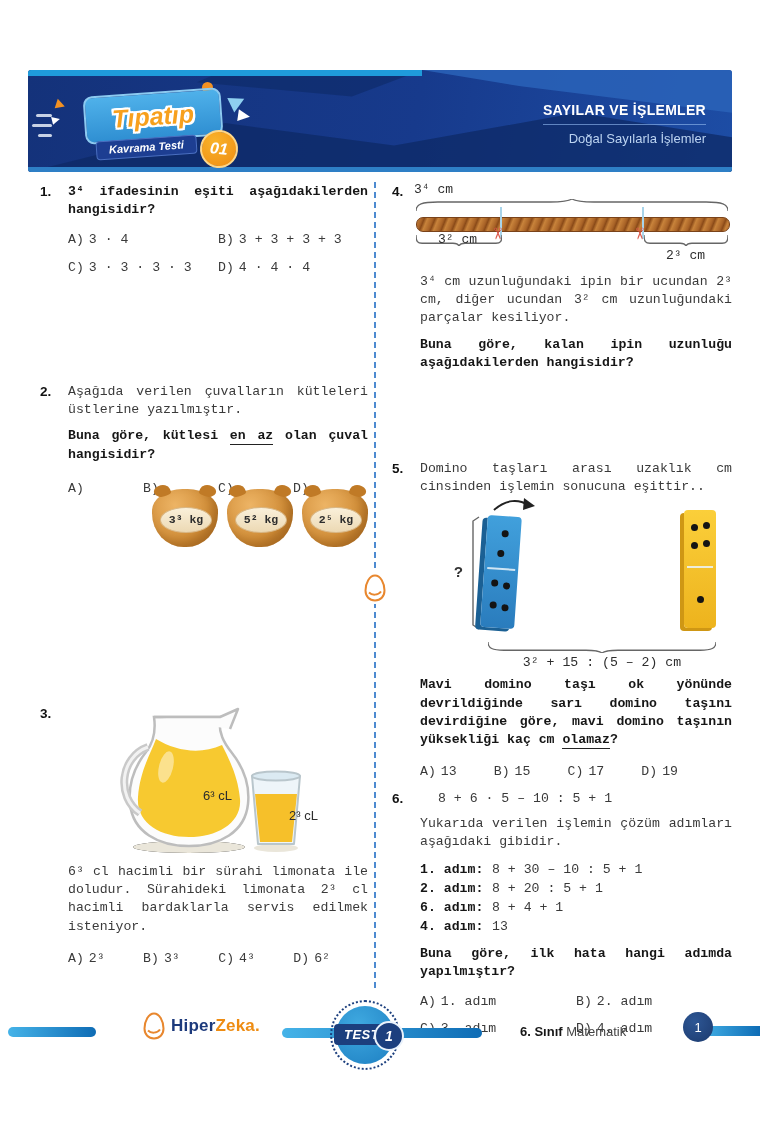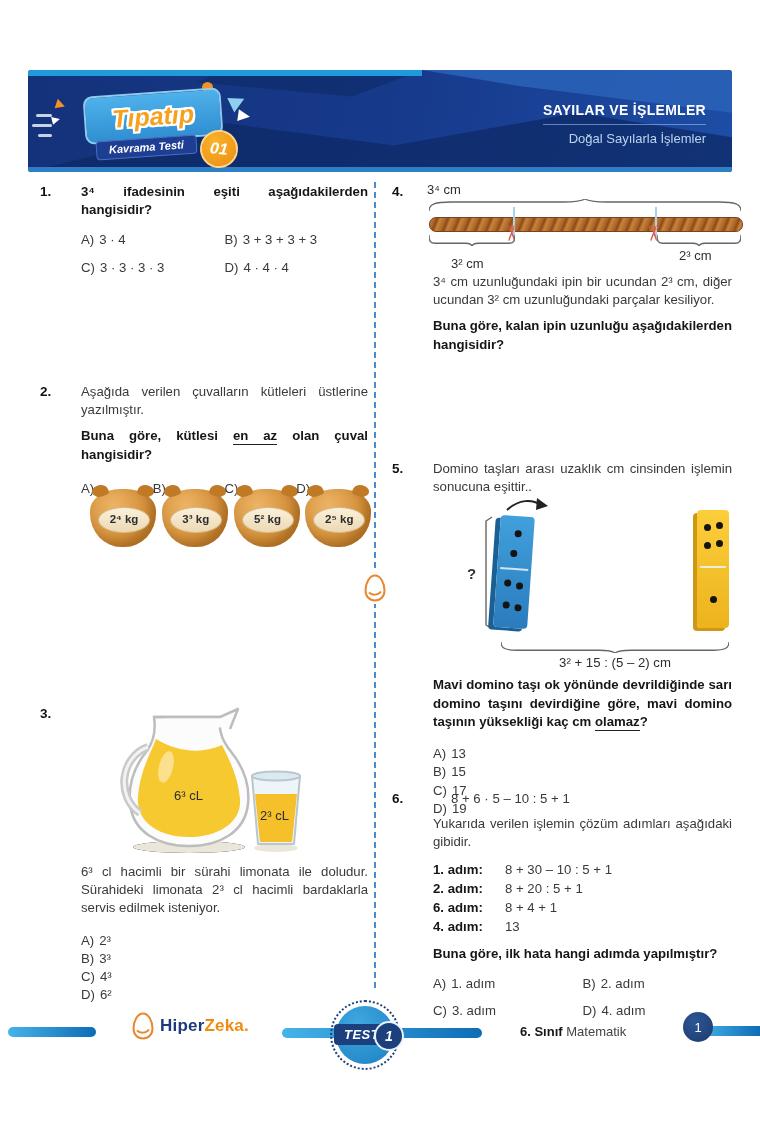--- a/index.html
+++ b/index.html
@@ -28,39 +28,39 @@
   .logo .tri-w{left:-10px;top:30px;border-left:8px solid #fff;border-top:4px solid transparent;border-bottom:4px solid transparent;transform:rotate(-14deg);}
   .logo .tri-b{left:168px;top:8px;border-left:15px solid #8fd0f0;border-top:8px solid transparent;border-bottom:8px solid transparent;transform:rotate(-26deg);}
   .logo .tri-w2{left:176px;top:24px;border-left:12px solid #fff;border-top:6px solid transparent;border-bottom:6px solid transparent;transform:rotate(8deg);}
   .dashline{position:absolute;height:3px;border-radius:2px;background:#e8eef8;opacity:.85;}
   
   .vdivider{position:absolute;left:374px;top:182px;height:806px;border-left:2px dashed #4d8ad0;}
   .divider-egg{position:absolute;left:362px;top:572px;width:26px;height:32px;background:#fff;display:flex;align-items:center;justify-content:center;}
   
   .q{position:absolute;font-size:13.2px;line-height:1.38;}
   .qnum{position:absolute;left:0;top:0;font-weight:bold;color:#111;font-size:13.5px;}
-  .qbody{margin-left:41px;}
+  .qbody{margin-left:28px;font-family:Liberation Mono, monospace;}
   .para{text-align:justify;color:#3a3a3a;}
   .qbold{font-weight:bold;color:#161616;margin-top:8px;text-align:justify;}
   .ul{border-bottom:1.6px solid #222;padding-bottom:1px;}
   .opts2{display:grid;grid-template-columns:1fr 1fr;row-gap:9px;margin-top:12px;color:#3a3a3a;}
-  .optsrow{display:flex;justify-content:space-between;margin-top:14px;color:#3a3a3a;flex-direction:column;}
+  .optsrow{display:flex;justify-content:space-between;margin-top:14px;color:#3a3a3a;}
   .opt .l{margin-right:5px;}
   
   .sackrow{display:flex;margin-top:16px;}
   .sackitem{position:relative;width:77px;height:74px;}
   .sackletter{position:absolute;left:0;top:0;color:#3a3a3a;}
   .sack{position:absolute;left:9px;top:9px;width:66px;height:58px;background:radial-gradient(circle at 35% 28%,#edb465,#d08c36 62%,#b36f22);border-radius:46% 46% 48% 48% / 38% 38% 58% 58%;box-shadow:inset -6px -6px 10px rgba(120,70,15,.35);}
   .sack:before,.sack:after{content:"";position:absolute;top:-4px;width:16px;height:12px;background:#c07a26;border-radius:40% 60% 20% 60%;}
   .sack:before{left:2px;transform:rotate(-24deg);}
   .sack:after{right:2px;transform:rotate(24deg);border-radius:60% 40% 60% 20%;}
   .sacklabel{position:absolute;left:8px;top:18px;width:50px;height:24px;background:linear-gradient(#faf0da,#ecd9b4);border:1px solid #d9b887;border-radius:50%;display:flex;align-items:center;justify-content:center;font-size:11.5px;font-weight:bold;color:#2d2d2d;}
   
   .pitcherwrap{position:relative;height:152px;margin-left:28px;}
-  .overlabel{position:absolute;font-size:13px;color:#2d2d2d;}
+  .overlabel{position:absolute;font-size:13px;color:#2d2d2d;margin-left:29px;}
   
   .ropewrap{position:relative;height:84px;margin-left:-6px;width:318px;}
   .rope{position:absolute;left:2px;top:34px;width:312px;height:13px;border:1px solid #7a431a;border-radius:7px;background:repeating-linear-gradient(112deg,#c8833b 0px,#a96327 5px,#8a4a18 7px,#c8833b 10px);}
   .cutline{position:absolute;top:24px;width:2px;height:32px;background:#a8d4ea;}
   .scissors{position:absolute;top:40px;font-size:21px;color:#dd5a4c;transform:rotate(90deg);line-height:1;}
   .bracesvg{position:absolute;}
   .ropelbl{position:absolute;font-size:13px;color:#2d2d2d;}
   
   .domwrap{position:relative;height:172px;margin-left:28px;width:312px;}
   .domino{position:absolute;border-radius:4px;}
@@ -70,21 +70,21 @@
   .pip{position:absolute;width:7px;height:7px;border-radius:50%;background:#141414;}
   .qmark{position:absolute;left:6px;top:68px;font-size:15px;font-weight:bold;color:#333;}
   .dombrace{position:absolute;left:40px;top:146px;width:228px;height:11px;}
   .domlabel{position:absolute;left:30px;top:158px;width:248px;text-align:center;font-size:13.2px;color:#2d2d2d;}
   
   .expr{margin-left:18px;color:#3a3a3a;}
   .steps{display:grid;grid-template-columns:72px auto;row-gap:1px;margin-top:9px;color:#3a3a3a;}
   .steps .sl{font-weight:bold;color:#161616;}
   
   .fbar{position:absolute;height:10px;border-radius:6px;background:linear-gradient(90deg,#45b3e8,#0e6cb5);}
-  .hz{position:absolute;left:132px;top:1012px;display:flex;align-items:center;gap:6px;}
+  .hz{position:absolute;left:143px;top:1012px;display:flex;align-items:center;gap:6px;}
   .hz .t{font-size:17px;font-weight:bold;letter-spacing:.2px;}
   .hz .hip{color:#1d3a7c;} .hz .zek{color:#ee8c12;}
   .badgewrap{position:absolute;left:332px;top:1002px;width:66px;height:66px;}
   .badgecircle{position:absolute;left:4px;top:4px;width:58px;height:58px;border-radius:50%;background:radial-gradient(circle at 38% 32%,#3fa9e0,#1d7fc2);}
   .badgering{position:absolute;left:-2px;top:-2px;width:66px;height:66px;border-radius:50%;border:2px dotted #1c3f7e;}
   .testpill{position:absolute;left:2px;top:22px;background:#1c3f7e;color:#fff;font-size:13px;font-weight:bold;font-style:italic;padding:3px 10px;border-radius:4px;letter-spacing:.5px;}
   .testnum{position:absolute;left:42px;top:19px;width:26px;height:26px;border-radius:50%;background:#1c3f7e;border:2px solid #eaf2fb;color:#fff;font-size:14px;font-weight:bold;font-style:italic;display:flex;align-items:center;justify-content:center;}
   .course{position:absolute;left:520px;top:1024px;font-size:13px;color:#444;}
   .course b{color:#161616;}
   .pagecircle{position:absolute;left:683px;top:1012px;width:30px;height:30px;border-radius:50%;background:radial-gradient(circle at 38% 32%,#2d5694,#1c3a6e);color:#fff;font-size:13px;display:flex;align-items:center;justify-content:center;}
@@ -146,23 +146,20 @@
   </div>
 
   <div class="q" style="left:40px;top:383px;width:328px;">
     <span class="qnum">2.</span>
     <div class="qbody">
       <div class="para">Aşağıda verilen çuvalların kütleleri üstlerine yazılmıştır.</div>
       <div class="qbold"><span>Buna göre, kütlesi </span><span class="ul">en az</span><span> olan çuval hangisidir?</span></div>
       <div class="sackrow">
         <div class="sackitem">
           <span class="sackletter">A)</span>
-          <div class="sack">
-              <div class="sacklabel">2⁴ kg</div>
-            </div>
         </div>
         <div class="sackitem">
           <span class="sackletter">B)</span>
           <div class="sack">
               <div class="sacklabel">3³ kg</div>
             </div>
         </div>
         <div class="sackitem">
           <span class="sackletter">C)</span>
           <div class="sack">
@@ -224,21 +221,21 @@
         <div class="cutline" style="left:86px;"></div>
         <div class="cutline" style="left:228px;"></div>
         <span class="scissors" style="left:76px;">✂</span>
         <span class="scissors" style="left:218px;">✂</span>
         <svg class="bracesvg" style="left:2px;top:52px;" width="86" height="11" viewBox="0 0 100 12" preserveAspectRatio="none">
           <path d="M0,0 C0,7 2,9 7,9 L43,9 C47,9 49,10 50,12 C51,10 53,9 57,9 L93,9 C98,9 100,7 100,0" fill="none" stroke="#666" stroke-width="1.3" vector-effect="non-scaling-stroke"></path>
         </svg>
         <svg class="bracesvg" style="left:230px;top:52px;" width="84" height="11" viewBox="0 0 100 12" preserveAspectRatio="none">
           <path d="M0,0 C0,7 2,9 7,9 L43,9 C47,9 49,10 50,12 C51,10 53,9 57,9 L93,9 C98,9 100,7 100,0" fill="none" stroke="#666" stroke-width="1.3" vector-effect="non-scaling-stroke"></path>
         </svg>
-        <div class="ropelbl" style="left:24px;top:72px;">3² cm</div>
+        <div class="ropelbl" style="left:24px;top:48px;">3² cm</div>
         <div class="ropelbl" style="left:252px;top:64px;">2³ cm</div>
       </div>
       <div class="para" style="margin-top:6px;">3⁴ cm uzunluğundaki ipin bir ucundan 2³ cm, diğer ucundan 3² cm uzunluğundaki parçalar kesiliyor.</div>
       <div class="qbold">Buna göre, kalan ipin uzunluğu aşağıdakilerden hangisidir?</div>
     </div>
   </div>
 
   <div class="q" style="left:392px;top:460px;width:340px;">
     <span class="qnum">5.</span>
     <div class="qbody">

